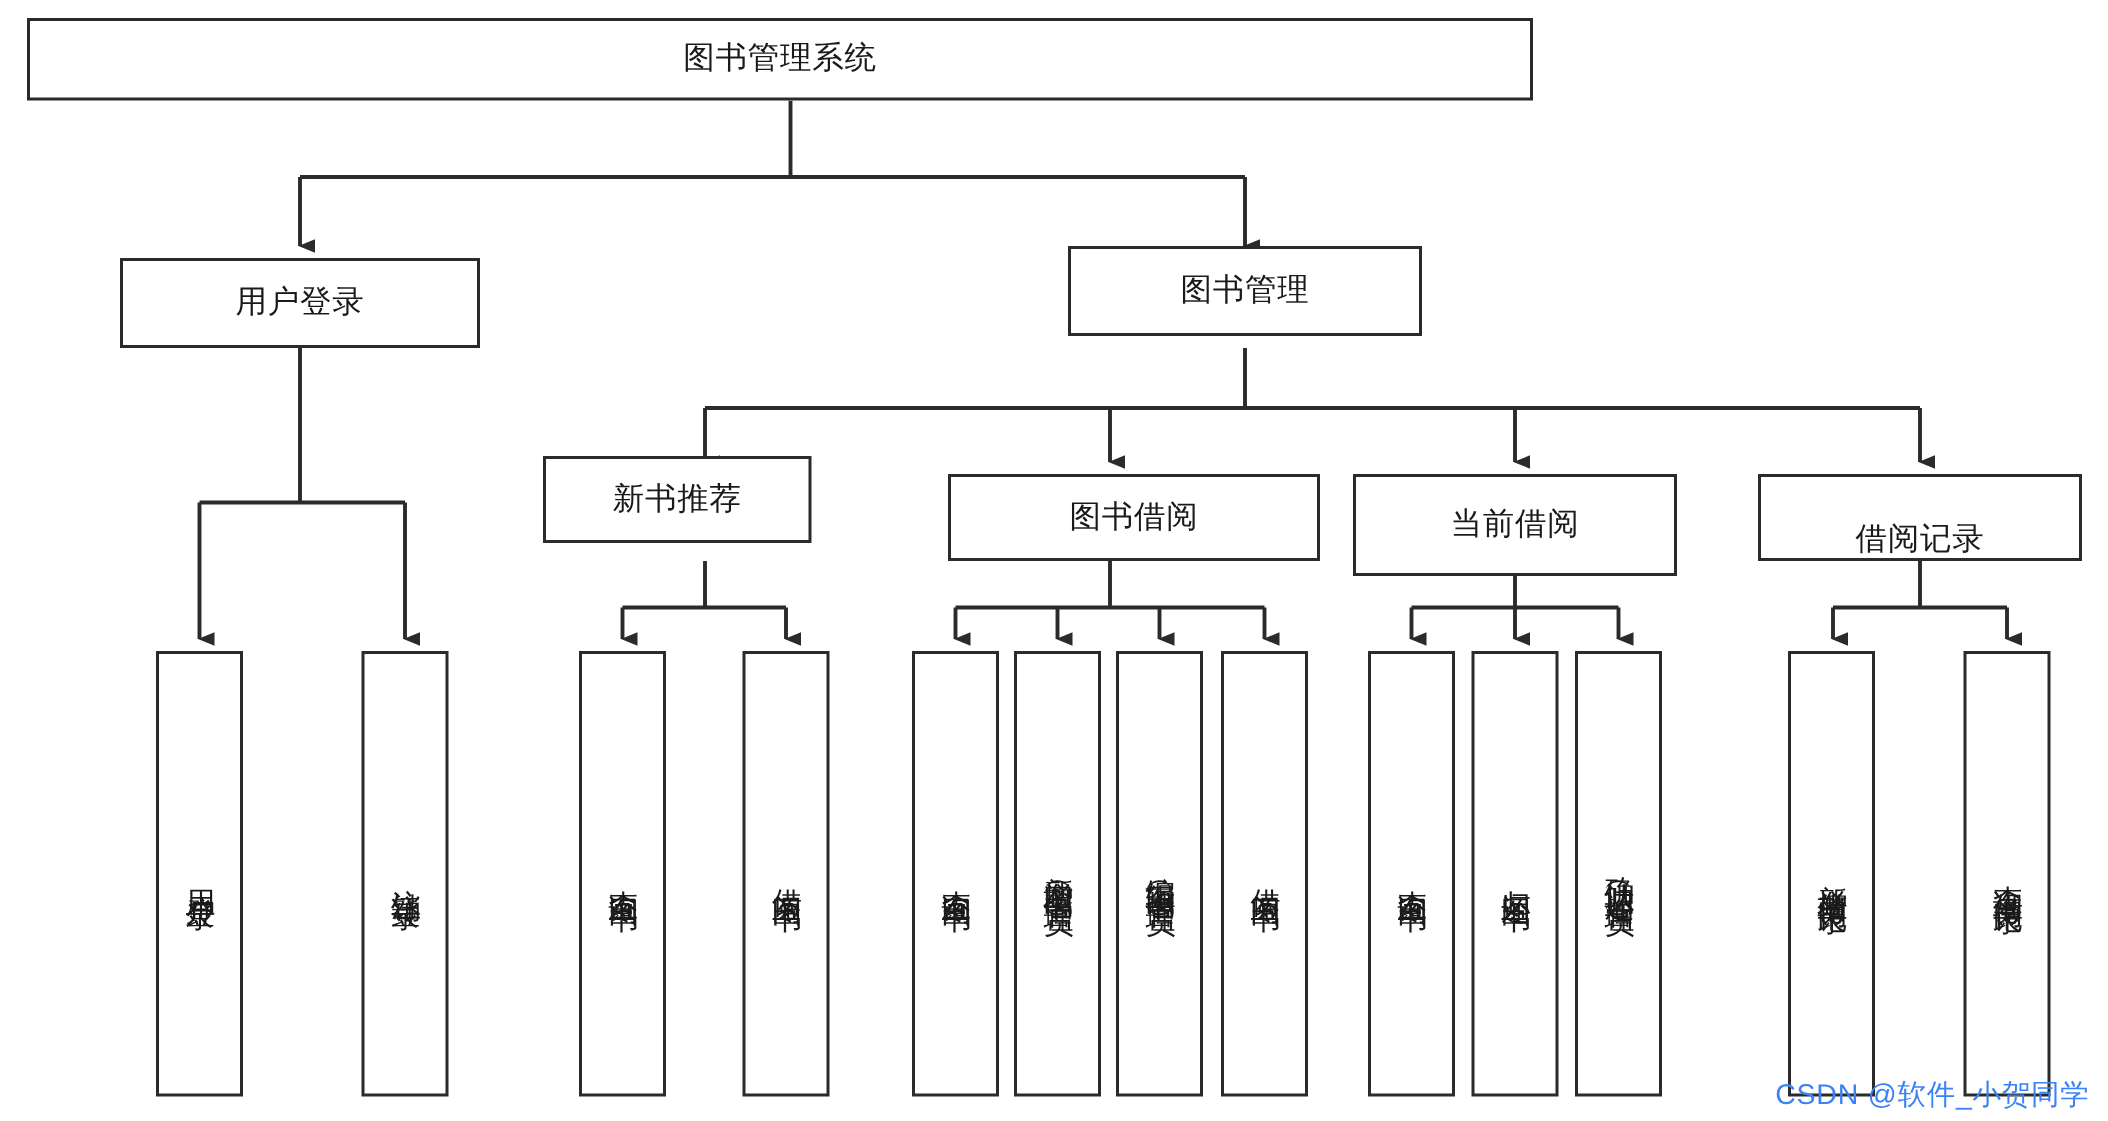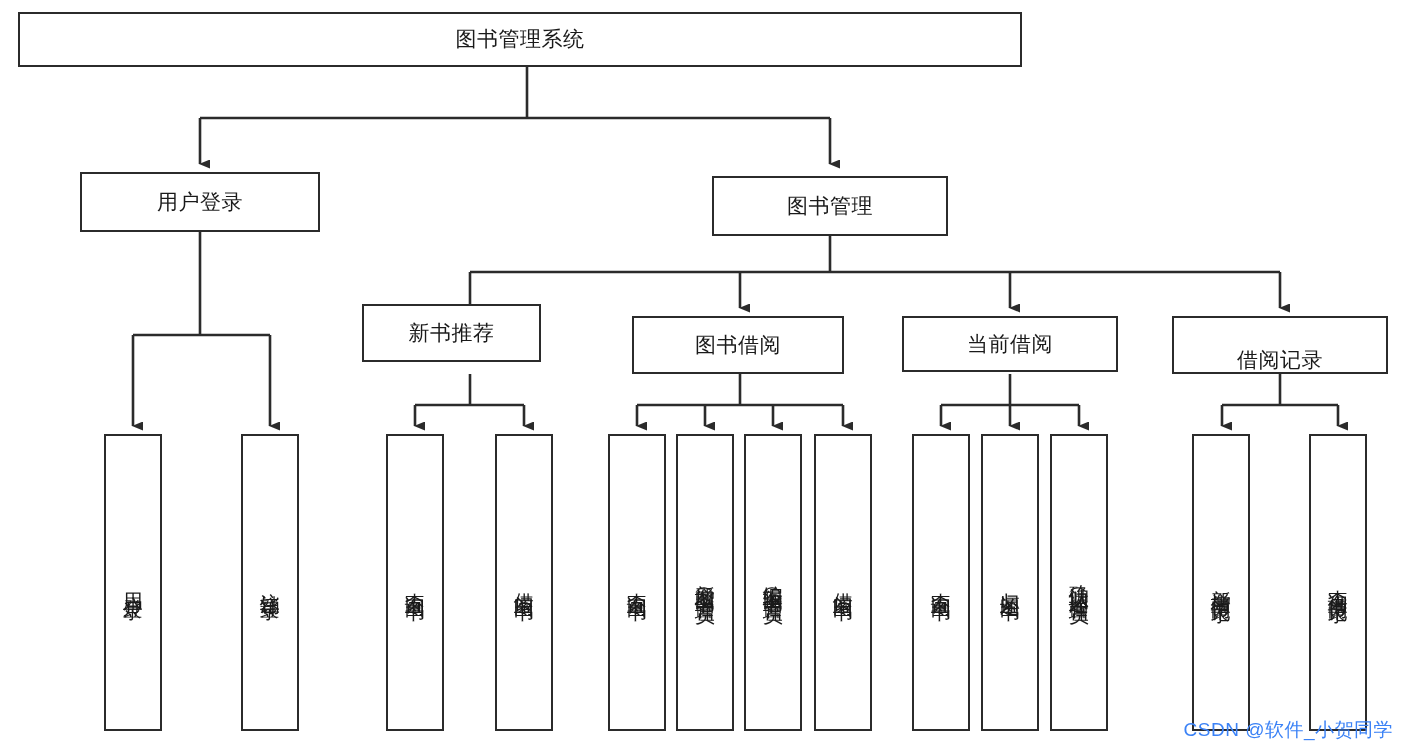--- a/index.html
+++ b/index.html
@@ -133,31 +133,31 @@
     </g>
   </svg>
 
   <div class="node" style="left:18px; top:12px; width:1004px; height:55px;">
     <span class="node-label">图书管理系统</span>
   </div>
 
   <div class="node" style="left:80px; top:172px; width:240px; height:60px;">
     <span class="node-label">用户登录</span>
   </div>
-  <div class="node" style="left:712px; top:176px; width:236px; height:60px;">
+  <div class="node" style="left:712px; top:164px; width:236px; height:60px;">
     <span class="node-label">图书管理</span>
   </div>
 
   <div class="node" style="left:362px; top:304px; width:179px; height:58px;">
     <span class="node-label">新书推荐</span>
   </div>
-  <div class="node" style="left:632px; top:316px; width:212px; height:58px;">
+  <div class="node" style="left:632px; top:316px; width:248px; height:58px;">
     <span class="node-label">图书借阅</span>
   </div>
-  <div class="node" style="left:902px; top:316px; width:216px; height:56px;">
+  <div class="node" style="left:902px; top:316px; width:216px; height:68px;">
     <span class="node-label">当前借阅</span>
   </div>
   <div class="node" style="left:1172px; top:316px; width:216px; height:58px;align-items:flex-end;">
     <span class="node-label">借阅记录</span>
   </div>
 
   <div class="leaf" style="left:104px; top:434px; width:58px; height:297px;">
     <span class="leaf-label">用户登录</span>
   </div>
   <div class="leaf" style="left:241px; top:434px; width:58px; height:297px;">

